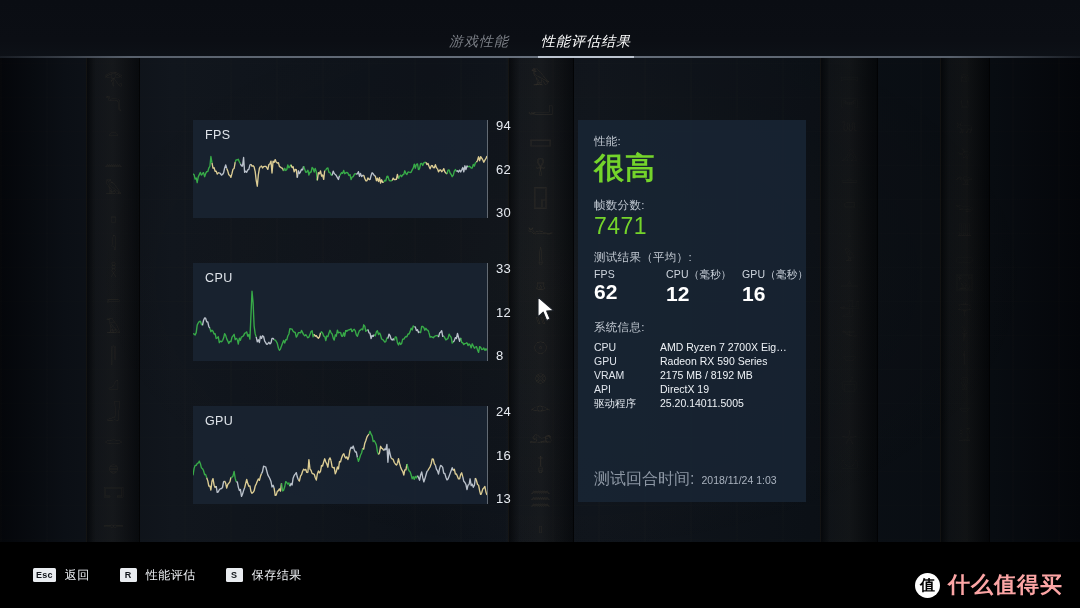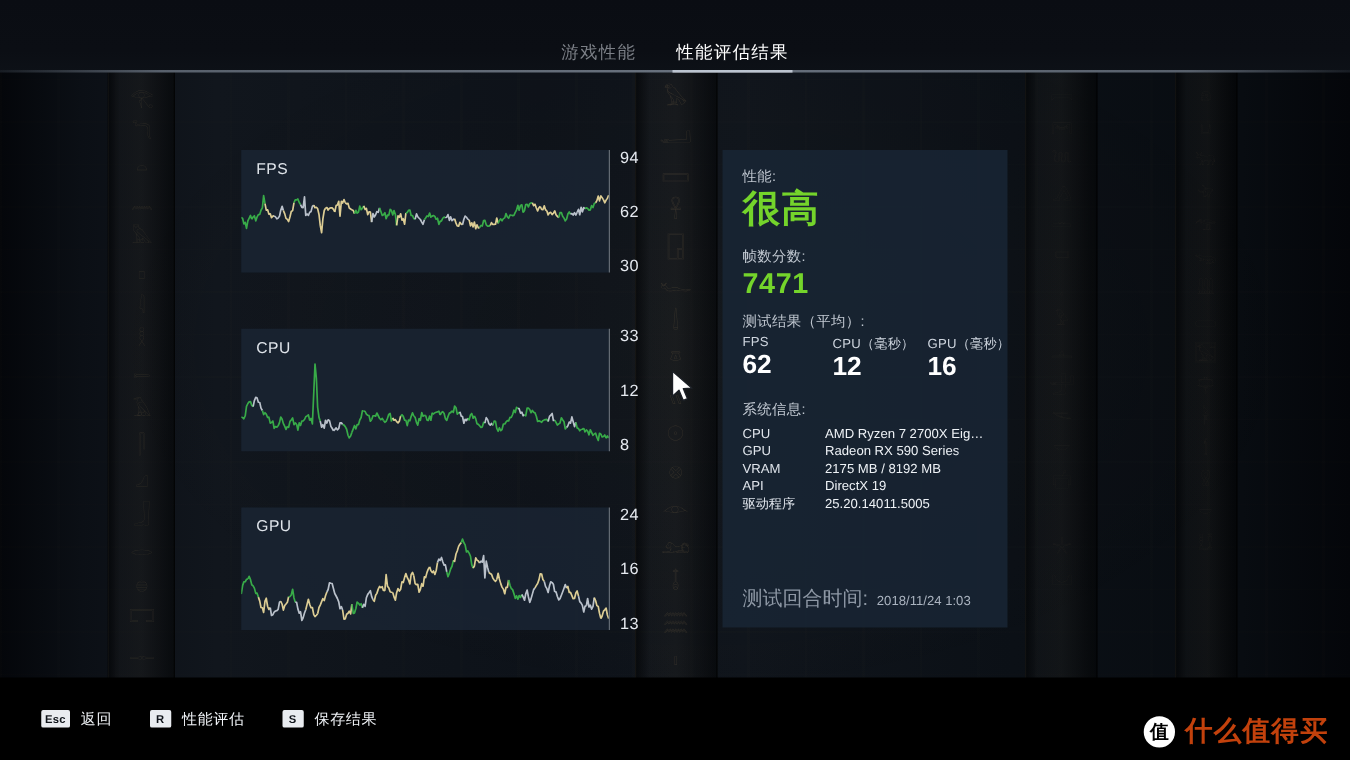--- a/index.html
+++ b/index.html
@@ -31,21 +31,21 @@
     box-shadow: inset 1px 0 0 rgba(150,132,95,.09), inset -1px 0 0 rgba(0,0,0,.6);
   }
   .glyphCol { position:absolute; top:57px; bottom:0; display:flex; flex-direction:column;
               align-items:center; gap:12px; padding-top:14px; overflow:hidden;
               font-family:"DejaVu Sans",sans-serif; color:rgba(163,138,92,.16);
               font-size:15px; line-height:1.05; letter-spacing:1px; user-select:none; }
   .glyphCol.dim { color:rgba(150,130,95,.085); font-size:13px; }
 
   
   #topbar { position:absolute; left:0; top:0; width:1080px; height:58px;
-            background:linear-gradient(180deg,#0a0d13 0%,#0b0e14 70%,#0d1117 100%); }
+            background:linear-gradient(180deg,#0a0d13 0%,#0b0e14 70%,#0d1117 100%);font-style:italic; }
   #topbar .rule { position:absolute; left:0; right:0; bottom:0; height:2px;
                   background:linear-gradient(90deg, rgba(120,130,145,.10), rgba(150,162,178,.55) 12%, rgba(160,172,188,.62) 50%, rgba(150,162,178,.55) 88%, rgba(120,130,145,.10)); }
   #tabs { position:absolute; left:0; right:0; top:33px; display:flex; justify-content:center;
           gap:26px; align-items:flex-start; }
   .tab { font-size:14px; letter-spacing:1px; padding:0 3px 5px; cursor:pointer; white-space:nowrap; }
   .tab.inactive { color:#7b7f86; }
   .tab.active { color:#ffffff; border-bottom:2px solid #e9ecf1; }
 
   
   .chart { position:absolute; left:193px; width:294px; background:rgba(26,38,52,.80);
@@ -64,21 +64,21 @@
   #chart-cpu { top:263px; height:98px; }
   #axis-cpu  { top:263px; height:98px; }
   #chart-gpu { top:406px; height:98px; }
   #axis-gpu  { top:406px; height:98px; }
 
   
   #panel { position:absolute; left:578px; top:120px; width:228px; height:382px;
            background:rgba(24,37,52,.86); padding:14px 16px 0 16px; }
   .pLabel { font-size:11.5px; color:#c2c9d2; letter-spacing:.3px; }
   .pVerdict { font-size:30px; line-height:1.1; color:#74d42b; font-weight:bold; margin:2px 0 14px; letter-spacing:1px; }
-  .pScore { font-size:23px; line-height:1.15; color:#74d42b; font-weight:bold; margin:0 0 11px; letter-spacing:.5px; }
+  .pScore { font-size:23px; line-height:1.15; color:#74d42b; font-weight:normal; margin:0 0 11px; letter-spacing:.5px; }
   .sectTitle { font-size:11.5px; color:#c2c9d2; margin-bottom:3px; letter-spacing:.3px; }
   .metrics { display:flex; gap:14px; margin-bottom:13px; }
   .metric { min-width:58px; }
   .metric .mname { font-size:10.5px; color:#ced5de; letter-spacing:.2px; white-space:nowrap; }
   .metric .mval { font-size:21px; font-weight:bold; color:#ffffff; line-height:1.15; }
   .metric.m2 { min-width:62px; }
   .sysTitle { font-size:11.5px; color:#c2c9d2; margin-bottom:5px; letter-spacing:.3px; }
   .sysRow { display:flex; font-size:10.5px; line-height:14px; color:#e0e5ec; }
   .sysRow .k { width:66px; flex:0 0 66px; color:#dfe4eb; }
   .sysRow .v { color:#eef2f6; white-space:nowrap; overflow:hidden; text-overflow:ellipsis; }
@@ -94,21 +94,21 @@
   .keycap { display:inline-flex; align-items:center; justify-content:center;
             min-width:17px; height:14px; padding:0 3px; background:#e9ecf0; color:#11151b;
             font-size:9px; font-weight:bold; border-radius:1.5px; letter-spacing:.2px; }
   .hintLbl { font-size:12px; color:#f0f3f7; letter-spacing:.5px; }
 
   
   #watermark { position:absolute; right:17px; bottom:8px; display:flex; align-items:center; gap:8px; }
   #wmLogo { width:25px; height:25px; border-radius:50%; background:#ffffff; color:#000;
             display:flex; align-items:center; justify-content:center; font-size:15px; font-weight:bold;
             font-family:"DejaVu Sans",sans-serif; }
-  #wmText { font-size:22px; font-weight:bold; color:#c2410c; letter-spacing:1px;font-family:Liberation Serif, serif; }
+  #wmText { font-size:22px; font-weight:bold; color:#fca5a5; letter-spacing:1px;font-family:Liberation Serif, serif; }
 
   
   #cursor { position:absolute; left:536px; top:296px; width:22px; height:28px; }
 </style>
 </head>
 <body>
 
 <div id="bg">
   <div class="wall"></div>
   <div class="wallTex"></div>

